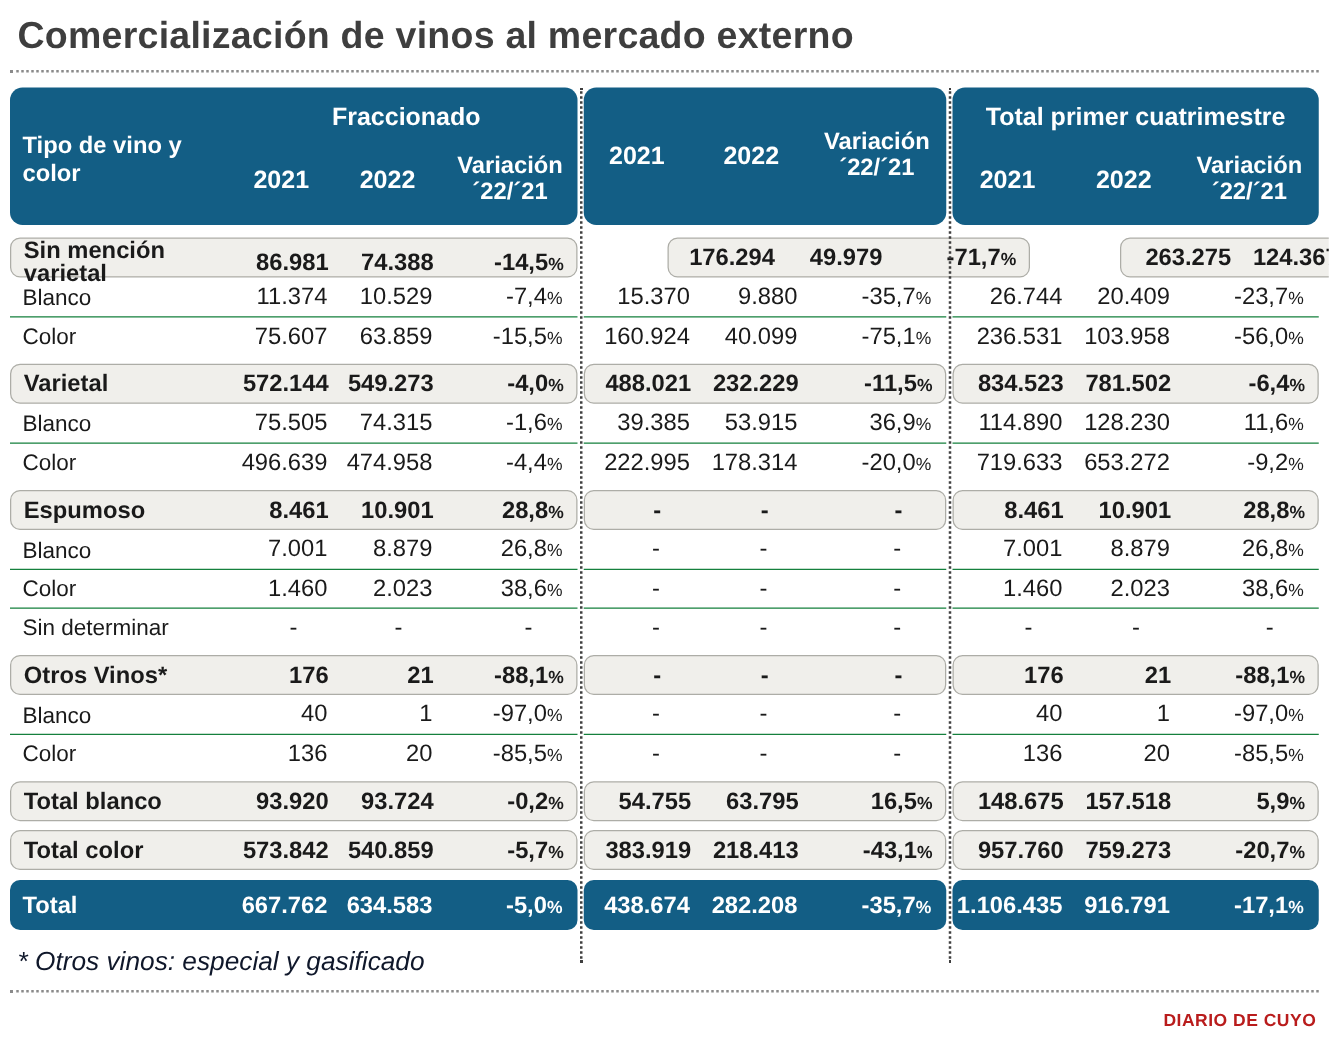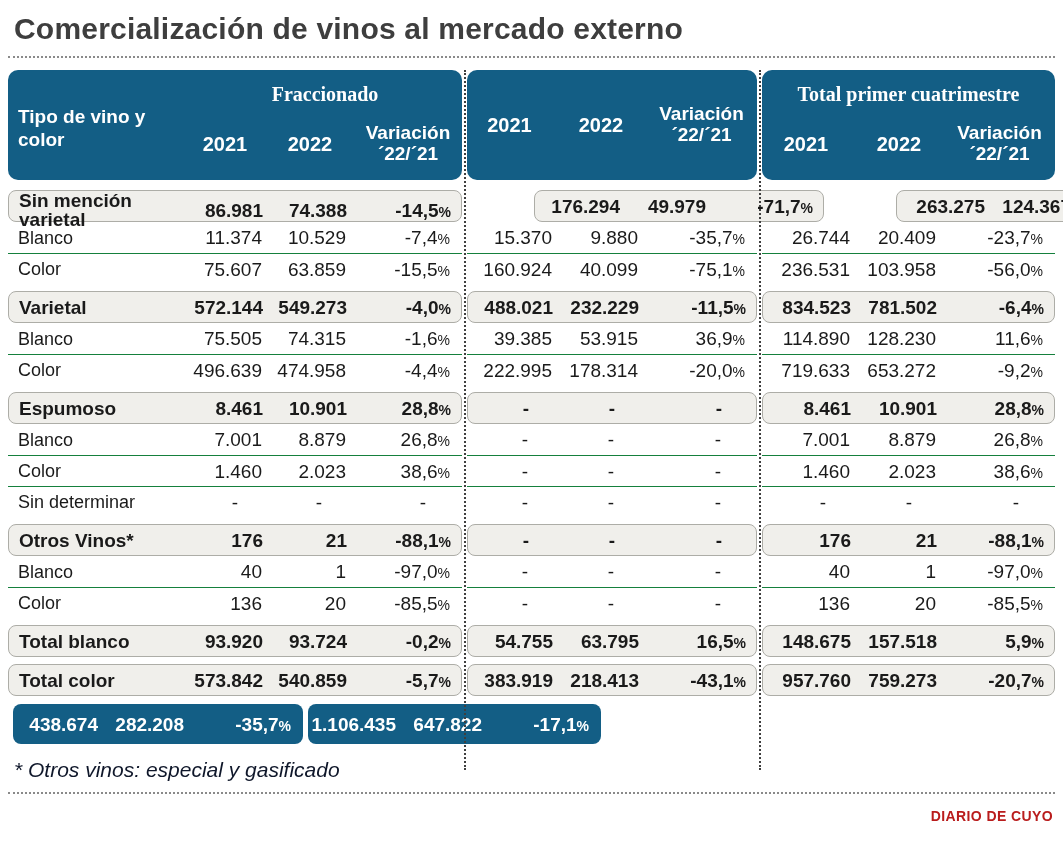--- a/index.html
+++ b/index.html
@@ -33,21 +33,21 @@
   .hblock1 { width: 454px; flex-direction: row; margin-right: 5px; }
   .hblock2 { width: 290px; margin-right: 5px; }
   .hblock3 { width: 293px; }
   .h-rowheader {
     width: 180px; font-size: 19px; font-weight: bold; line-height: 1.2;
     padding: 36px 0 0 10px;
   }
   .h-right { flex: 1; display: flex; flex-direction: column; }
   .group-title {
     height: 38px; display: flex; align-items: flex-end; justify-content: center;
-    font-size: 20px; font-weight: bold; padding-bottom: 2px; font-family: Liberation Serif, serif;
+    font-size: 20px; font-weight: bold; padding-bottom: 2px;
   }
   .h-cols { flex: 1; display: grid; align-items: center; }
   .hblock1 .h-cols { grid-template-columns: 86px 84px 104px; }
   .hblock2 .h-cols { grid-template-columns: 97px 86px 107px; }
   .hblock3 .h-cols { grid-template-columns: 100px 86px 107px; }
   .h-col { font-size: 20px; font-weight: bold; text-align: center; padding-right: 12px; }
   .h-col.var { font-size: 19px; text-align: center; padding-right: 4px;
                line-height: 1.1; white-space: normal; }
 
   
@@ -420,30 +420,36 @@
           <div class="cell num">-43,1<span class="pct">%</span></div>
         </div>
         <div class="seggap"></div>
         <div class="seg seg3">
           <div class="cell num">957.760</div>
           <div class="cell num">759.273</div>
           <div class="cell num">-20,7<span class="pct">%</span></div>
         </div>
       </div>
       <div class="row totalrow">
+        <div class="seg seg1">
+          <div class="cell label">Total</div>
+          <div class="cell num">667.762</div>
+          <div class="cell num">634.583</div>
+          <div class="cell num">-5,0<span class="pct">%</span></div>
+        </div>
         <div class="seggap"></div>
         <div class="seg seg2">
           <div class="cell num">438.674</div>
           <div class="cell num">282.208</div>
           <div class="cell num">-35,7<span class="pct">%</span></div>
         </div>
         <div class="seggap"></div>
         <div class="seg seg3">
           <div class="cell num">1.106.435</div>
-          <div class="cell num">647.822</div>
+          <div class="cell num">916.791</div>
           <div class="cell num">-17,1<span class="pct">%</span></div>
         </div>
       </div>
     </div>
 </div>
 
 <div class="footnote">* Otros vinos: especial y gasificado</div>
 <div class="dotted-rule"></div>
 <div class="credit">DIARIO DE CUYO</div>
 

